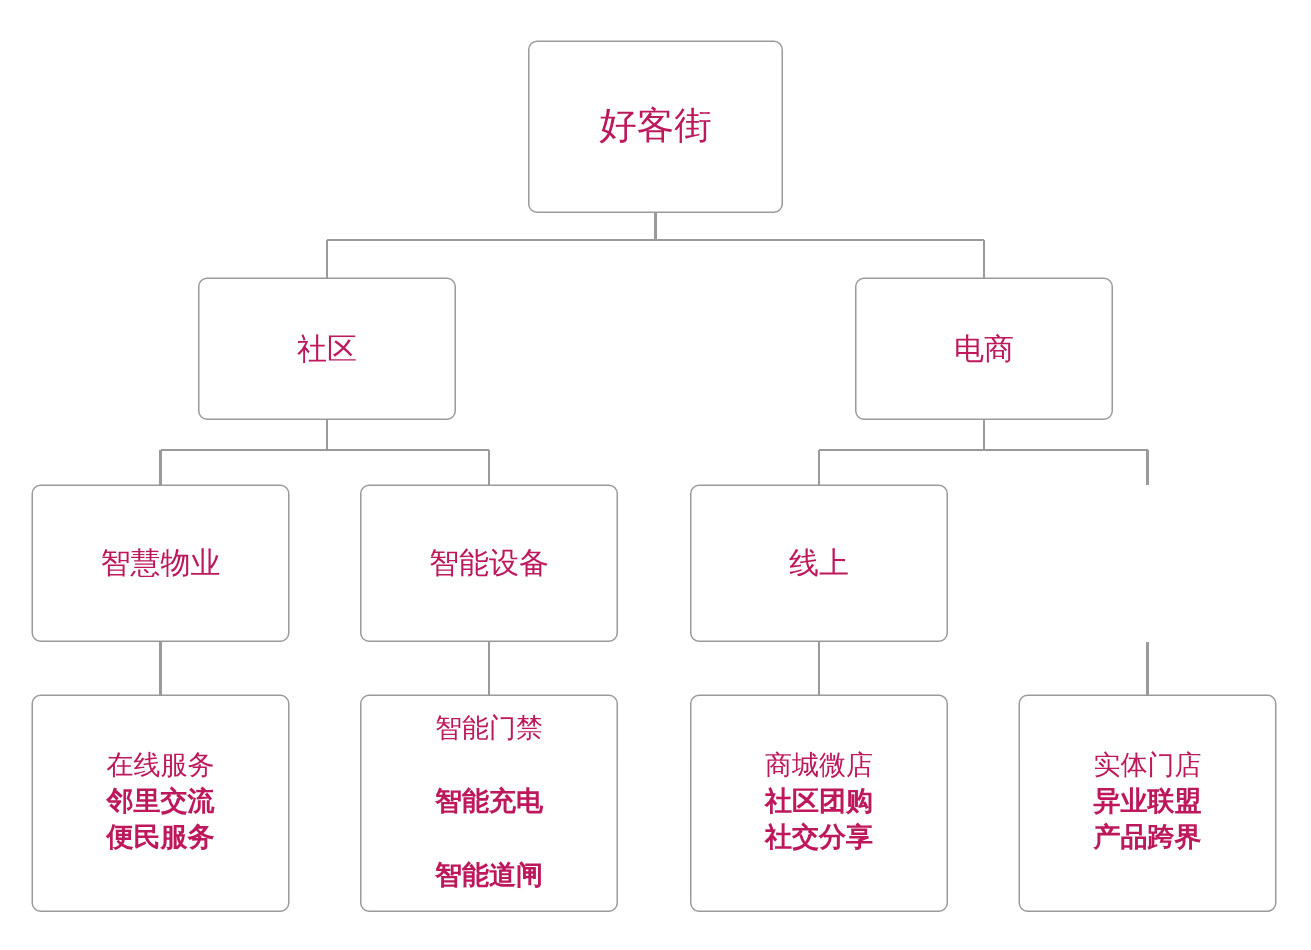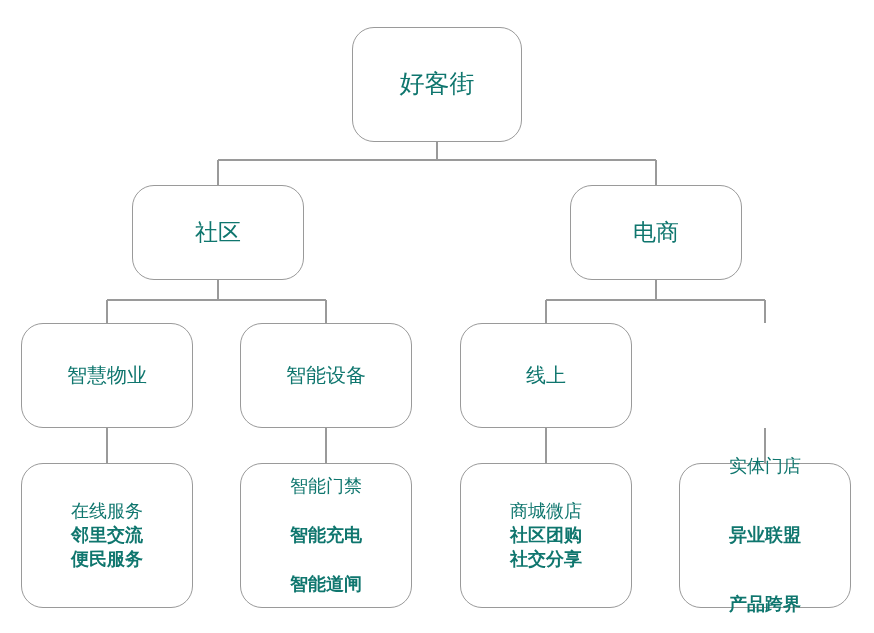--- a/index.html
+++ b/index.html
@@ -24,36 +24,36 @@
     top: 0;
     width: 874px;
     height: 633px;
     pointer-events: none;
   }
   .node {
     position: absolute;
     box-sizing: border-box;
     background: #ffffff;
     border: 1px solid #9a9a9a;
-    border-radius: 22px;
+    border-radius: 6px;
     display: flex;
     flex-direction: column;
     align-items: center;
     justify-content: center;
     text-align: center;
-    color: #0f766e;
+    color: #be185d;
     z-index: 2;
   }
   .node-label {
     display: block;
     line-height: 1.15;
     white-space: nowrap;
   }
   .level-1 .node-label { font-size: 25px; }
-  .level-2 .node-label { font-size: 23px; }
+  .level-2 .node-label { font-size: 20px; }
   .level-3 .node-label { font-size: 20px; }
   .level-4 .node-label { font-size: 18px; }
   .level-4 .node-label + .node-label { margin-top: 3px; font-weight: bold; }
 </style>
 </head>
 <body>
 
 <div id="diagram-canvas">
 
   <svg id="connector-layer" width="874" height="633" viewBox="0 0 874 633" xmlns="http://www.w3.org/2000/svg">
@@ -104,19 +104,19 @@
   <div class="node level-4" style="left: 240px; top: 463px; width: 172px; height: 145px; gap: 25px;">
     <span class="node-label">智能门禁</span>
     <span class="node-label">智能充电</span>
     <span class="node-label">智能道闸</span>
   </div>
   <div class="node level-4" style="left: 460px; top: 463px; width: 172px; height: 145px;">
     <span class="node-label">商城微店</span>
     <span class="node-label">社区团购</span>
     <span class="node-label">社交分享</span>
   </div>
-  <div class="node level-4" style="left: 679px; top: 463px; width: 172px; height: 145px; gap: 45px;">
+  <div class="node level-4" style="left: 679px; top: 463px; width: 172px; height: 145px;">
     <span class="node-label">实体门店</span>
     <span class="node-label">异业联盟</span>
     <span class="node-label">产品跨界</span>
   </div>
 
 </div>
 
 </body></html>

